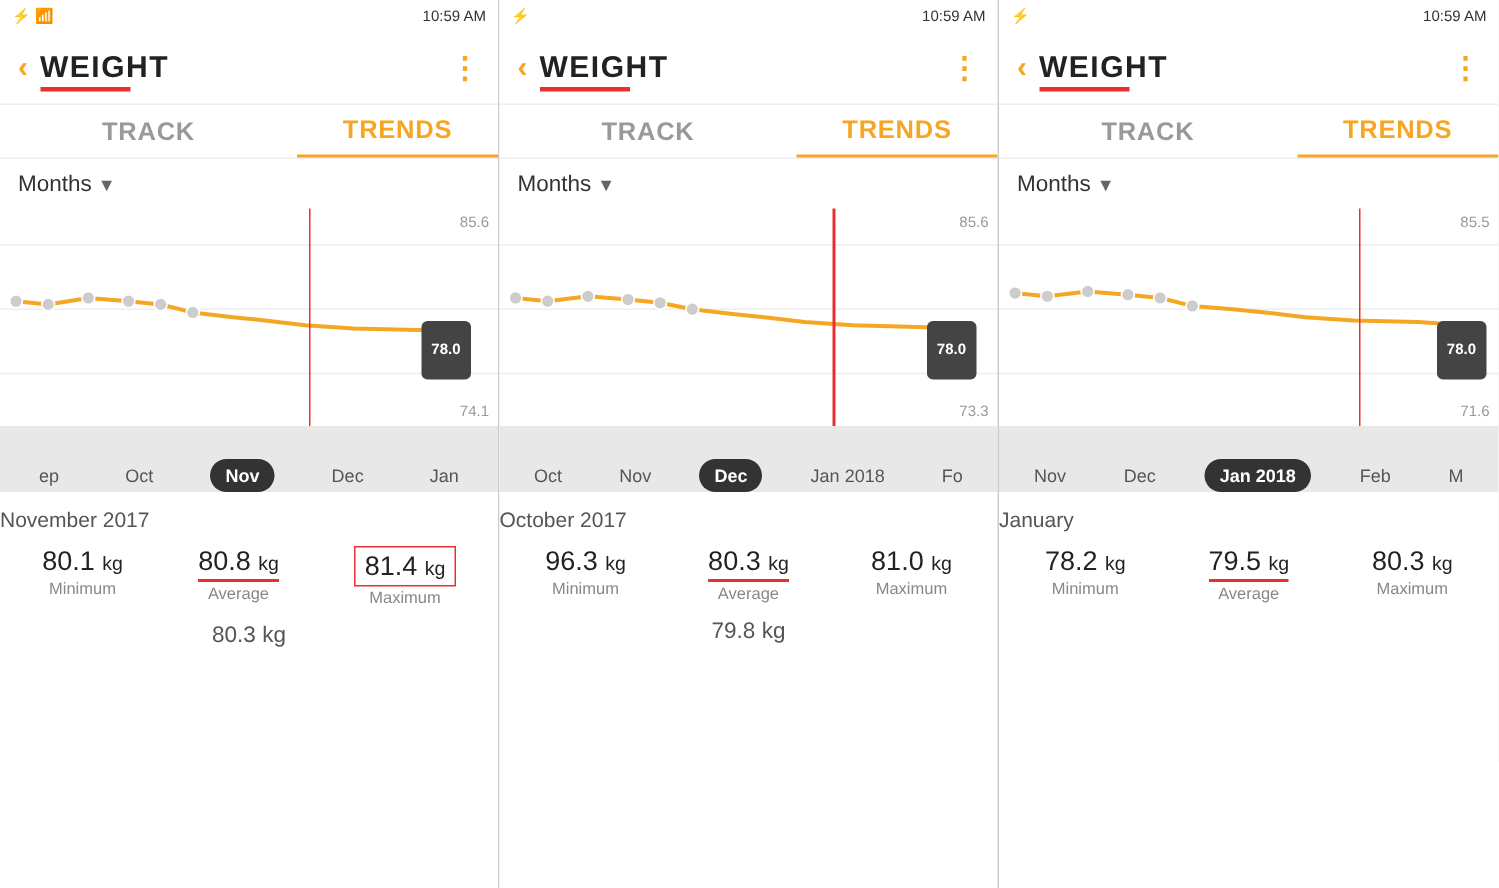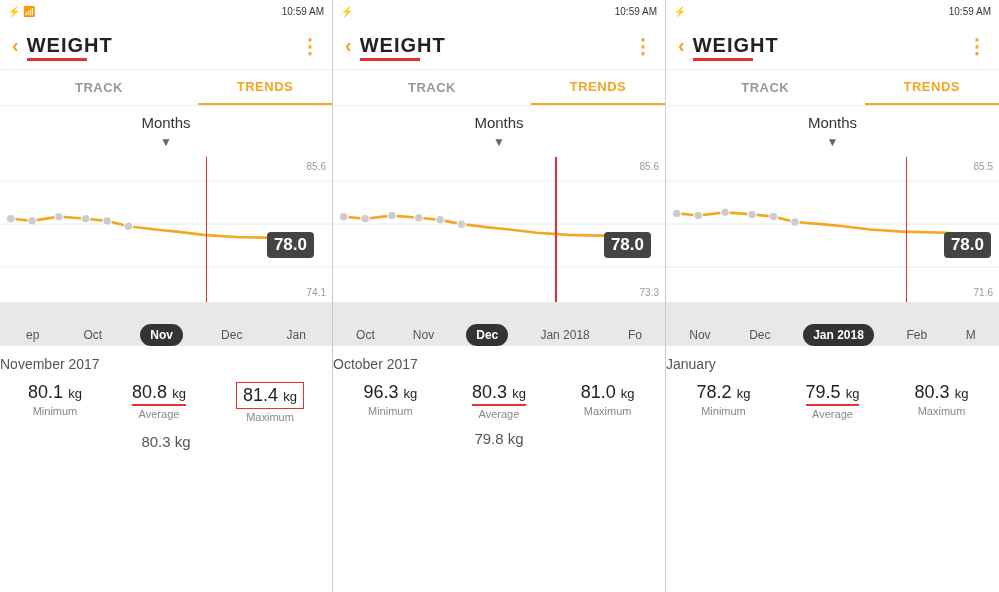--- a/index.html
+++ b/index.html
@@ -79,41 +79,40 @@
     .tabs {
       display: flex;
       height: 36px;
       border-bottom: 1px solid #eee;
     }
     .tab {
       flex: 1;
       display: flex;
       align-items: center;
       justify-content: center;
-      font-size: 13px;
+      font-size: 17px;
       font-weight: 600;
       color: #999;
       letter-spacing: 0.5px;
       margin-left: 32px;
     }
     .tab.active {
       color: #f5a623;
       border-bottom: 2px solid #f5a623;
     }
 
     
     .months-selector {
       padding: 8px 12px;
       display: flex;
       align-items: center;
       gap: 4px;
       font-size: 15px;
       font-weight: 500;
       color: #333;
-      flex-direction: column;
     }
     .dropdown-arrow { font-size: 12px; color: #666; }
 
     .y-label {
       position: absolute;
       right: 6px;
       font-size: 10px;
       color: #999;
     }
 
@@ -202,22 +201,22 @@
       background: #e83030;
       top: 0;
       bottom: 0;
     }
 
     
     .chart-tooltip {
       position: absolute;
       background: #444;
       color: #fff;
-      font-size: 17px;
-      padding: 3px 7px;
+      font-size: 10px;
+      padding: 14px 7px;
       border-radius: 4px;
       font-weight: 600;
     }
 
     .chart-container {
       position: relative;
       height: 145px;
     }
   </style>
 </head>

